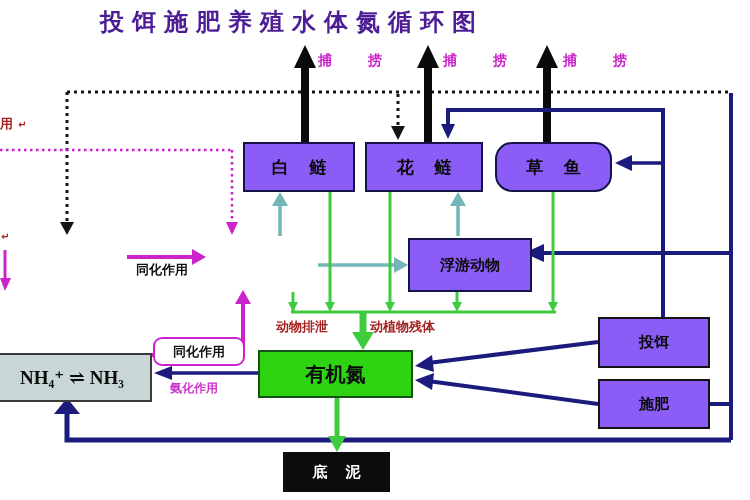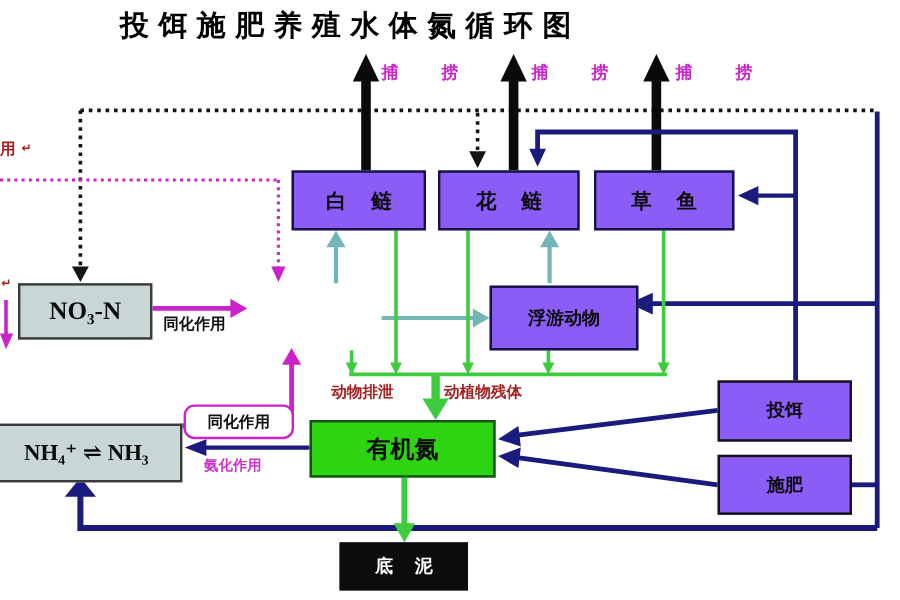--- a/index.html
+++ b/index.html
@@ -7,21 +7,21 @@
          font-family:"Liberation Sans","DejaVu Sans",sans-serif;}
   svg.wires{position:absolute;left:0;top:0;z-index:1;}
   .box{position:absolute;z-index:2;display:flex;align-items:center;justify-content:center;
        font-weight:bold;box-sizing:border-box;border:2px solid #14144a;color:#0a0a0a;}
   .cyan{background:#8b5cf6;}
   .grayb{background:#c9d6d6;border-color:#3a3a3a;font-family:"Liberation Serif","DejaVu Serif",serif;}
   .greenb{background:#2ed312;border-color:#145216;}
   .yellowb{background:#8b5cf6;border-color:#141414;}
   .blackb{background:#0c0c0c;color:#fff;border-color:#0c0c0c;}
   .lbl{position:absolute;z-index:3;font-weight:bold;white-space:nowrap;line-height:1;}
-  .title{left:100px;top:10px;font-size:24px;letter-spacing:8px;color:#000000;}
+  .title{left:100px;top:10px;font-size:24px;letter-spacing:8px;color:#4c1d95;}
   .harvest{color:#cc22cc;font-size:14px;word-spacing:32px;}
   .fishtxt{font-size:17px;word-spacing:16px;}
   .planktxt{font-size:15px;}
   .redlbl{color:#a32222;font-size:13px;}
   .maglbl{color:#cc33cc;font-size:12px;}
   .blklbl{color:#111;font-size:13px;}
   .assim2{left:153px;top:337px;width:88px;height:25px;border:2px solid #cc22cc;border-radius:9px;
           display:flex;align-items:center;justify-content:center;background:#fff;}
   .retmark{font-size:10px;}
 </style>
@@ -126,31 +126,28 @@
   <div class="lbl harvest" style="left:318px;top:53px;">捕 捞</div>
   <div class="lbl harvest" style="left:443px;top:53px;">捕 捞</div>
   <div class="lbl harvest" style="left:563px;top:53px;">捕 捞</div>
 
   <div class="box cyan fishtxt" style="left:243px;top:142px;width:112px;height:50px;">
     <span>白 鲢</span>
   </div>
   <div class="box cyan fishtxt" style="left:365px;top:142px;width:118px;height:50px;">
     <span>花 鲢</span>
   </div>
-  <div class="box cyan fishtxt" style="left:495px;top:142px;width:117px;height:50px;">
+  <div class="box cyan fishtxt" style="left:495px;top:142px;width:117px;height:50px;border-radius:17px;">
     <span>草 鱼</span>
   </div>
 
   <div class="box cyan planktxt" style="left:408px;top:238px;width:124px;height:54px;">
     <span>浮游动物</span>
   </div>
 
-  <div class="box grayb" style="left:15px;top:236px;width:112px;height:47px;font-size:21px;">
-    <span>NO₃-N</span>
-  </div>
   <div class="box grayb" style="left:-8px;top:353px;width:160px;height:49px;font-size:19px;">
     <span>NH₄⁺ ⇌ NH₃</span>
   </div>
 
   <div class="box greenb" style="left:258px;top:350px;width:155px;height:48px;font-size:20px;">
     <span>有机氮</span>
   </div>
 
   <div class="box yellowb" style="left:598px;top:317px;width:112px;height:51px;font-size:15px;">
     <span>投饵</span>

